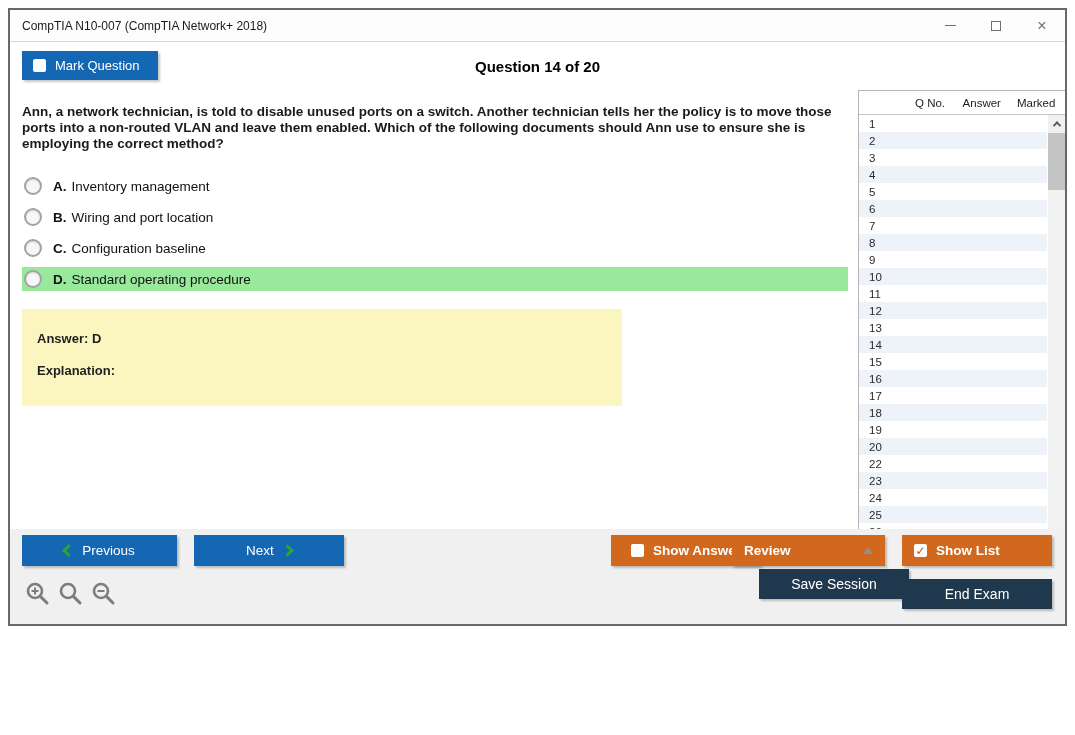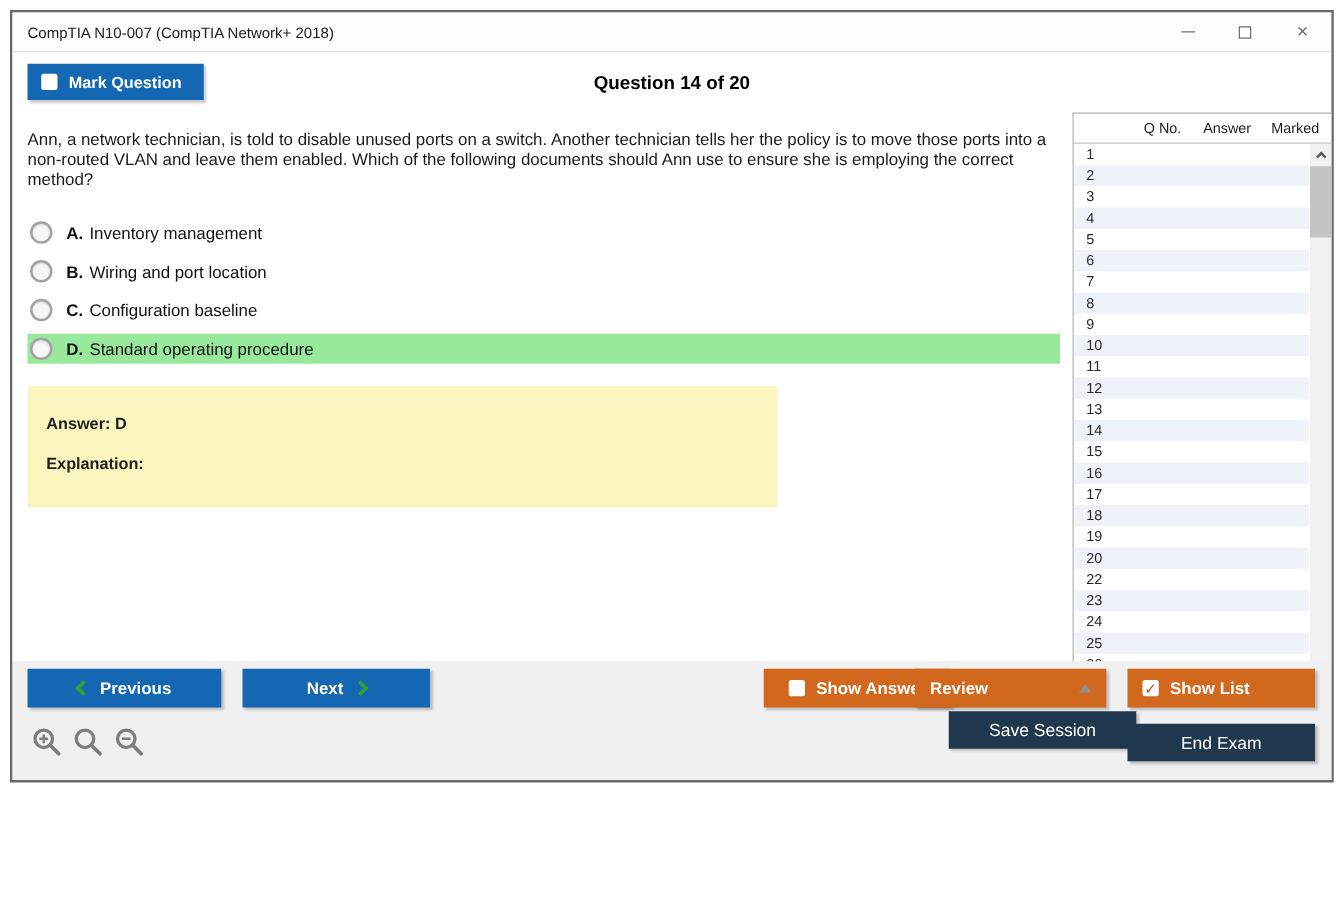--- a/index.html
+++ b/index.html
@@ -23,37 +23,37 @@
   .win-controls { display: flex; height: 100%; }
   .win-btn { width: 46px; height: 100%; display: flex; align-items: center; justify-content: center; color: #606060; cursor: default; }
   .glyph-min { width: 11px; height: 1px; background: #707070; display: block; }
   .glyph-max { width: 10px; height: 10px; border: 1px solid #707070; display: block; }
   .glyph-close { font-size: 16px; line-height: 1; color: #707070; }
 
   
   .toolbar { position: absolute; left: 0; top: 32px; right: 0; height: 48px; background: #ffffff; }
   .mark-btn {
     position: absolute; left: 12px; top: 9px; height: 29px;
-    background: #1467b3; color: #fff; font-weight: bold; font-size: 13px;
+    background: #1467b3; color: #fff; font-weight: normal; font-size: 13px;
     display: flex; align-items: center; gap: 9px; padding: 0 18px 0 11px;
     border: none; box-shadow: 2px 2px 2px rgba(0,0,0,0.22); cursor: pointer; text-align: center;
   }
   .checkbox { width: 13px; height: 13px; background: #ffffff; border-radius: 2px; display: inline-flex; align-items: center; justify-content: center; flex: none; }
   .checkbox .check { color: #c24a12; font-size: 12px; font-weight: bold; line-height: 1; }
   .q-counter {
     position: absolute; left: 0; right: 0; top: 0; height: 48px;
     display: flex; align-items: center; justify-content: center;
     font-size: 15px; font-weight: bold; color: #000;
   }
 
   
   .content { position: absolute; left: 0; top: 80px; right: 0; bottom: 95px; background: #fff; overflow: hidden; }
   .question-text {
     margin: 14px 0 0 12px; width: 828px;
-    font-size: 13.5px; line-height: 16px; color: #1a1a1a;
+    font-size: 13.5px; line-height: 16px; color: #1a1a1a; font-weight: bold;
   }
   .options { margin: 22px 0 0 12px; width: 826px; }
   .option-row { display: flex; align-items: center; height: 24px; margin-bottom: 7px; padding-left: 2px; cursor: pointer; }
   .option-row.highlighted { background: #98e99b; }
   .radio {
     width: 18px; height: 18px; border-radius: 50%; flex: none;
     border: 2px solid #a3a3a3; background: #f7f7f7;
     box-shadow: inset 0 1px 2px rgba(0,0,0,0.12);
     margin-right: 11px; cursor: pointer;
   }
@@ -92,21 +92,21 @@
   .sb-thumb { position: absolute; left: 0; top: 18px; width: 17px; height: 57px; background: #c4c4c4; cursor: pointer; }
 
   
   .bottombar { position: absolute; left: 0; right: 0; bottom: 0; height: 95px; background: #f0f0f0; }
   .btn {
     position: absolute; height: 31px; border: none; cursor: pointer;
     display: flex; align-items: center; justify-content: center; gap: 9px;
     color: #fff; font-size: 13.5px; font-family: inherit;
     box-shadow: 2px 2px 2px rgba(0,0,0,0.22);
   }
-  .btn-blue { background: #1467b3; font-weight: bold; }
+  .btn-blue { background: #1467b3; font-weight: normal; }
   .btn-orange { background: #d2681e; font-weight: 600; }
   .btn-navy { background: #20384e; font-weight: 400; font-size: 14px; }
 
   .btn-previous { left: 12px; top: 6px; width: 155px; }
   .btn-next { left: 184px; top: 6px; width: 150px; }
   .btn-show-answer { left: 557px; top: 6px; width: 150px; margin-left: 44px; }
   .btn-review { left: 722px; top: 6px; width: 153px; justify-content: flex-start; padding: 0 12px; }
   .btn-show-list { left: 892px; top: 6px; width: 150px; justify-content: flex-start; padding: 0 12px; }
   .btn-save-session { left: 725px; top: 40px; width: 150px; height: 30px; margin-left: 24px; }
   .btn-end-exam { left: 892px; top: 50px; width: 150px; height: 30px; }

